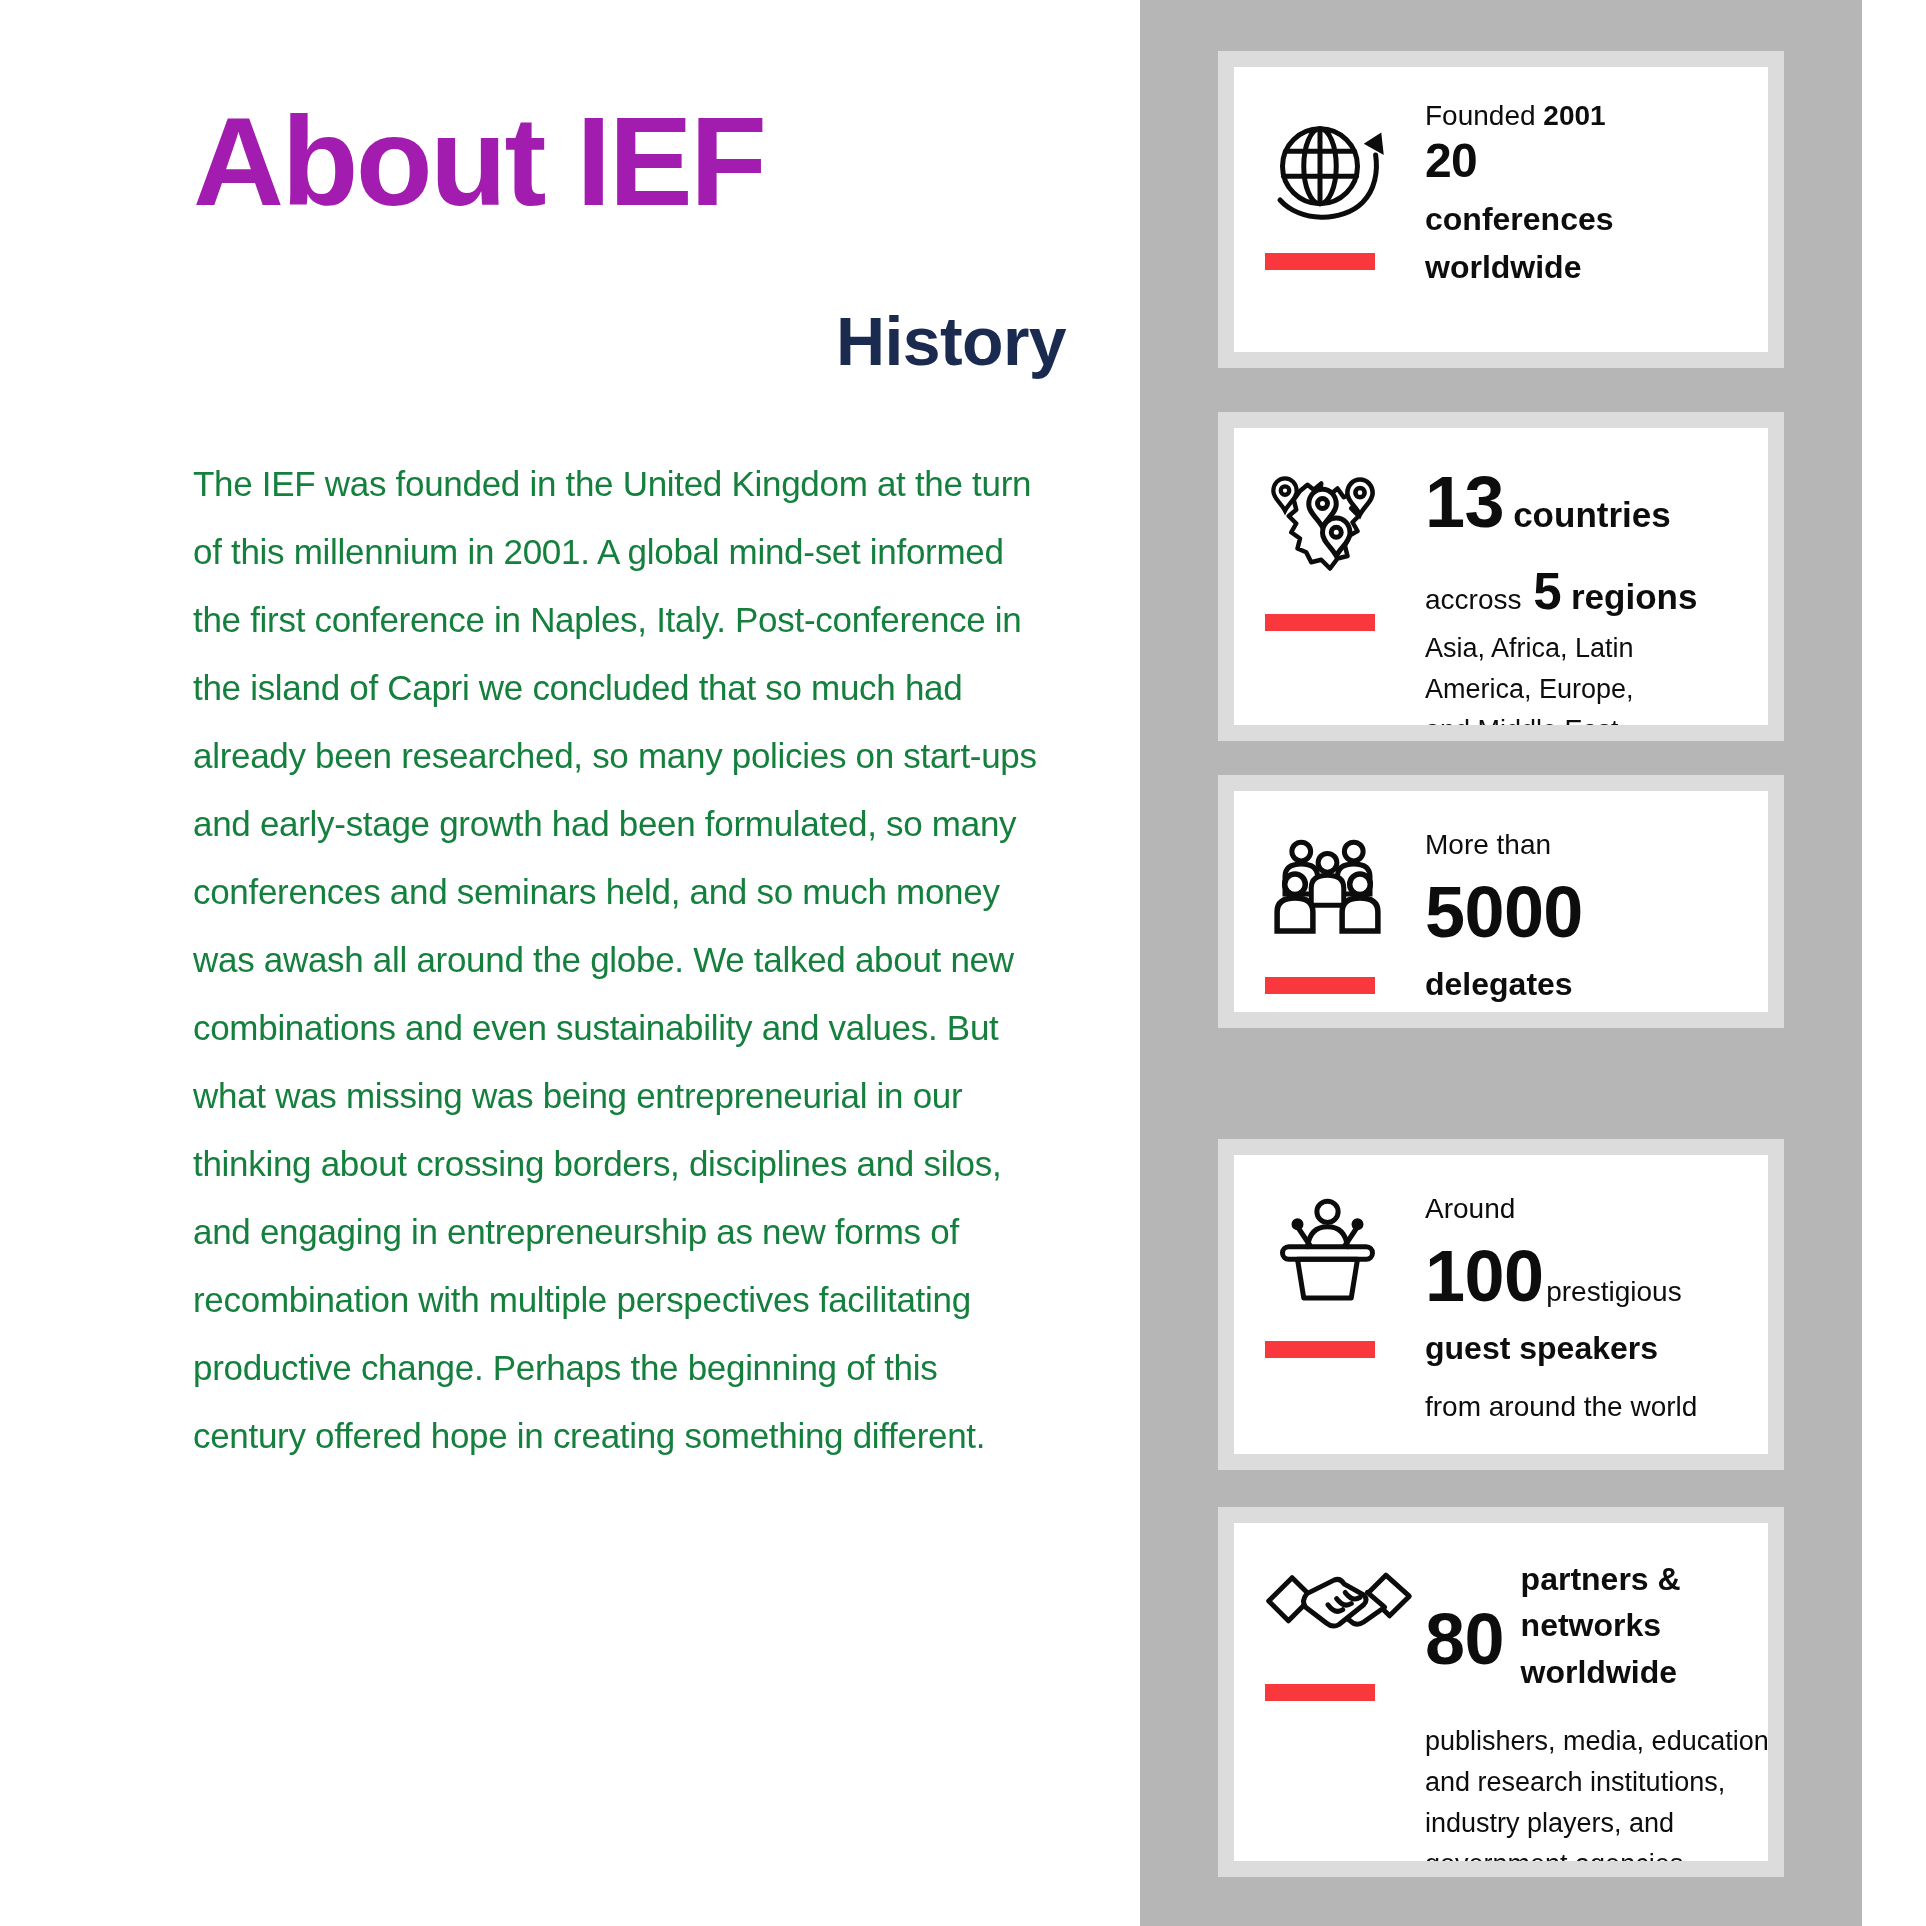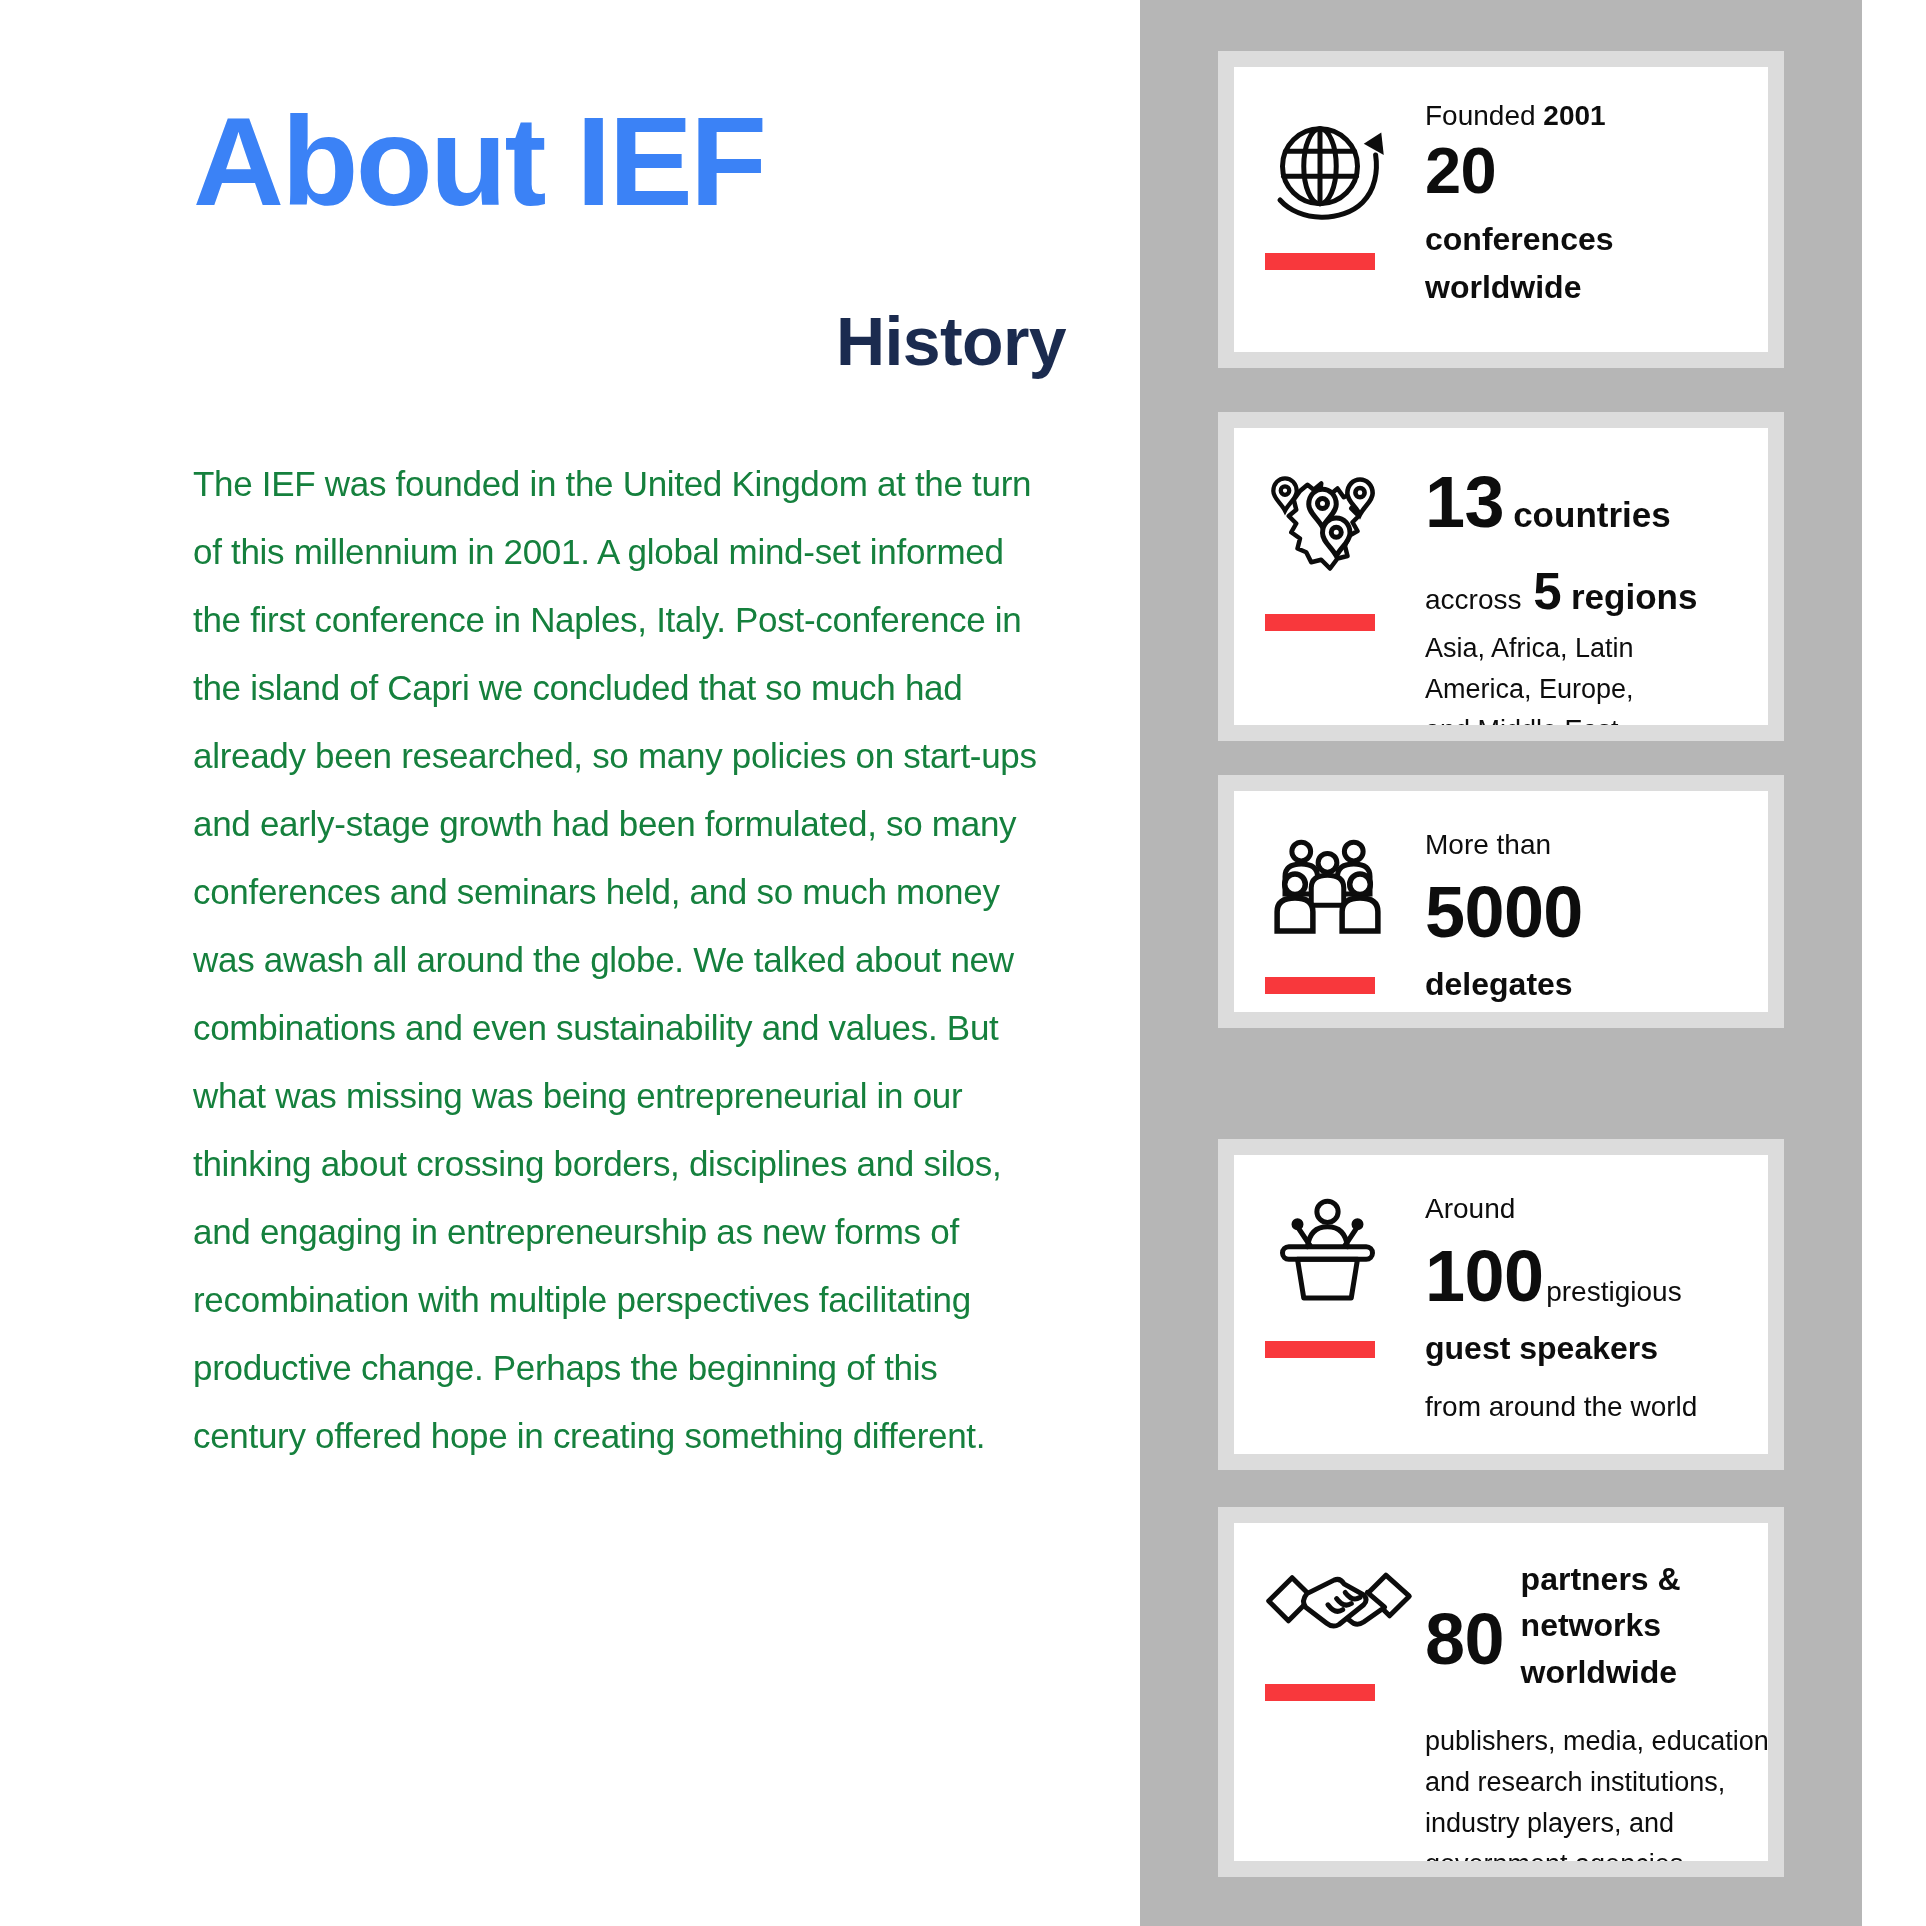--- a/index.html
+++ b/index.html
@@ -4,21 +4,21 @@
 <style>
   html,body{margin:0;padding:0;}
   body{
     width:1926px;height:1926px;position:relative;background:#ffffff;
     font-family:"Liberation Sans", sans-serif;color:#0d0d0d;overflow:hidden;
   }
   
   .main{position:absolute;left:193px;top:96px;width:873px;}
   .page-title{
     margin:0;font-size:126px;line-height:1.05;font-weight:700;
-    letter-spacing:-2.6px;color:#3b82f6;
+    letter-spacing:-2.6px;color:#a21caf;
   }
   .section-heading{
     margin:76px 0 0 0;font-size:68px;line-height:1.1;font-weight:700;
     letter-spacing:-0.6px;color:#1b2b4f;text-align:right;
   }
   .paragraph{
     margin:71px 0 0 0;width:844px;font-size:35px;line-height:68px;
     font-weight:400;color:#15803d;letter-spacing:-0.3px;
   }
   
@@ -37,21 +37,21 @@
   .card4{top:1139px;height:331px;}
   .card5{top:1507px;height:370px;}
   .icon-col{width:151px;flex:0 0 151px;display:flex;flex-direction:column;align-items:flex-start;}
   .icon{width:125px;height:125px;}
   .icon-wide{width:148px;height:100px;}
   .redbar{width:110px;height:16.7px;background:#f8383c;margin-top:28px;}
   .text-col{flex:1;padding-left:9px;}
   
   .sm{font-size:28px;line-height:1.5;font-weight:400;}
   .sm-b{font-size:28px;font-weight:700;}
-  .num-xl{font-size:65px;font-weight:800;line-height:1.2;letter-spacing:-0.6px;}
+  .num-xl{font-size:48px;font-weight:800;line-height:1.2;letter-spacing:-0.6px;}
   .num-lg{font-size:72px;font-weight:800;letter-spacing:-0.6px;}
   .num-md{font-size:51px;font-weight:800;margin-left:9px;}
   .bold-lg{font-size:32px;font-weight:700;line-height:1.5;}
   .bold-md{font-size:35px;font-weight:700;margin-left:6.4px;margin-top:48px;}
   .detail{font-size:27px;line-height:1.52;font-weight:400;}
   .line{line-height:1.15;}
   .w330{width:212px;}
   .w350{width:225px;}
   .w300{width:193px;}
   .w590{width:379px;}

